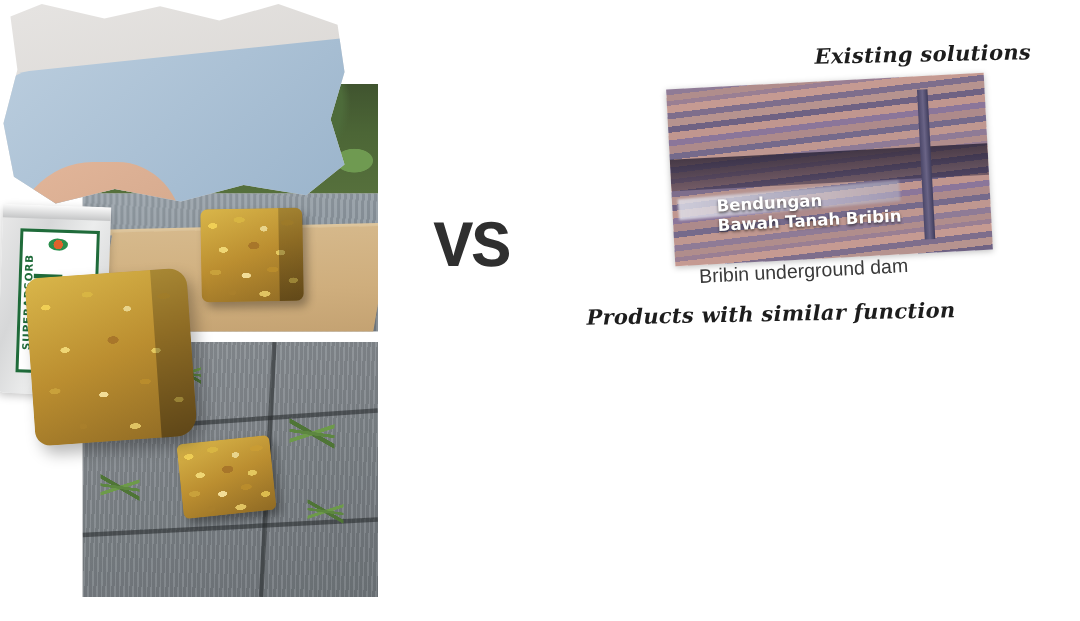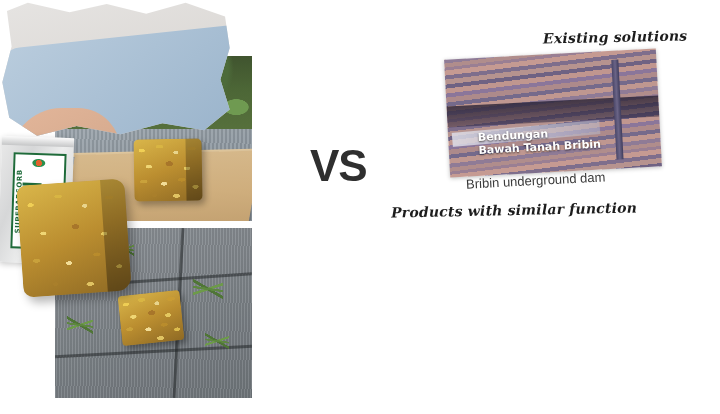--- a/index.html
+++ b/index.html
@@ -30,26 +30,25 @@
   }
   #h-our-product   { left: 103px; top: 30px;  font-size: 14px; transform: rotate(-1.2deg); }
   #h-existing      { left: 543px; top: 29px;  font-size: 14px; transform: rotate(-1.2deg); }
   #h-similar       { left: 391px; top: 202px; font-size: 14px; transform: rotate(-1.2deg); }
 
   
   #vs {
     position: absolute;
     left: 289px;
     top: 141px;
-    font-family: Liberation Sans, sans-serif;
+    font-family: Liberation Mono, monospace;
     font-weight: 700;
     font-size: 44px;
     letter-spacing: -1px;
     color: #2f2f2f;
-    margin-left: 21px;
   }
 
   
   .photo {
     position: absolute;
     overflow: hidden;
     background: #cfcfcf;
   }
 
   

